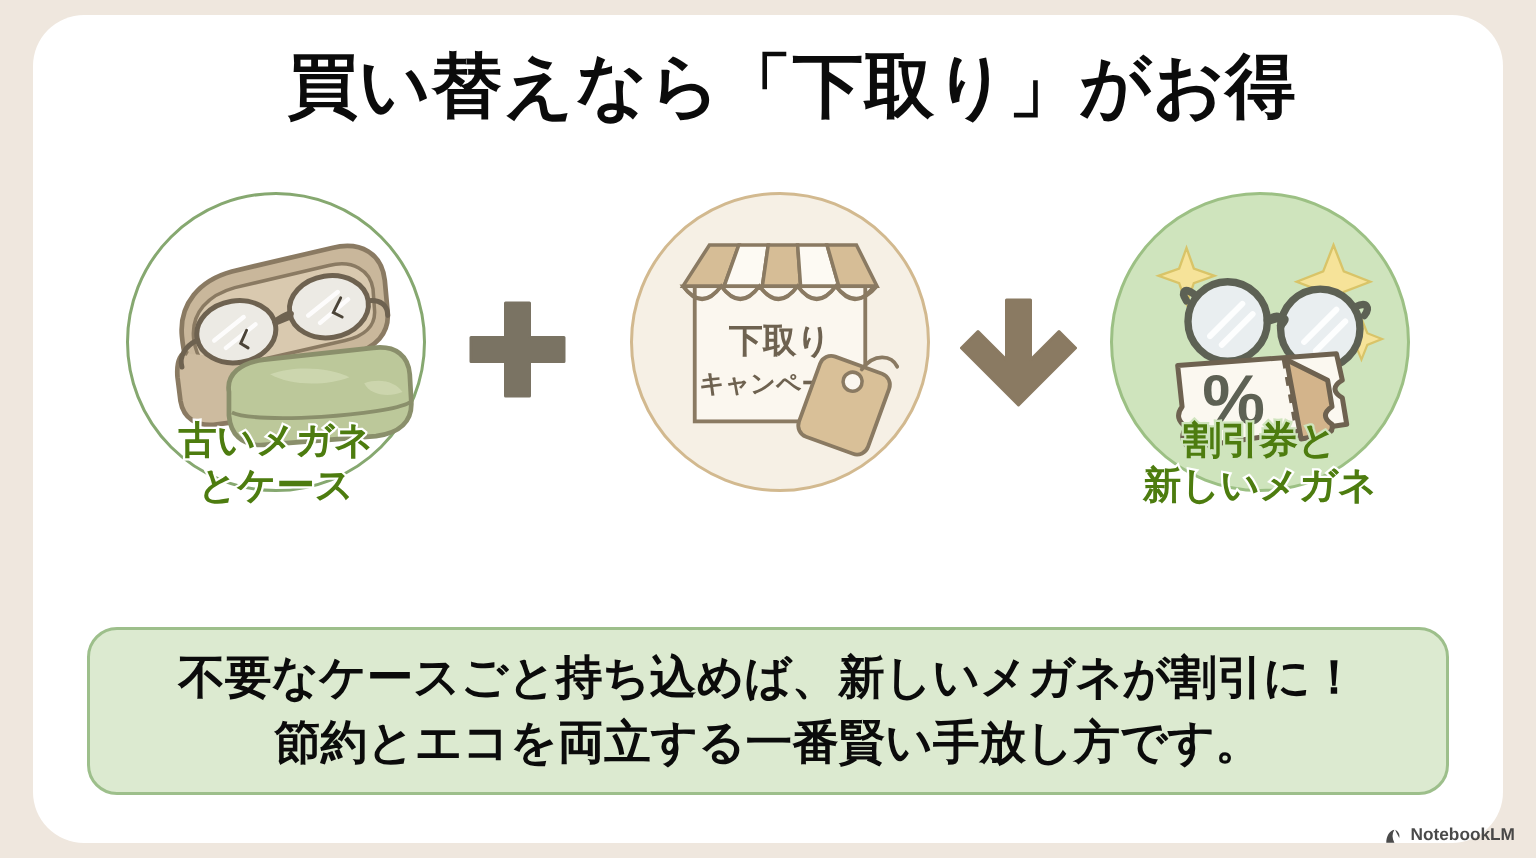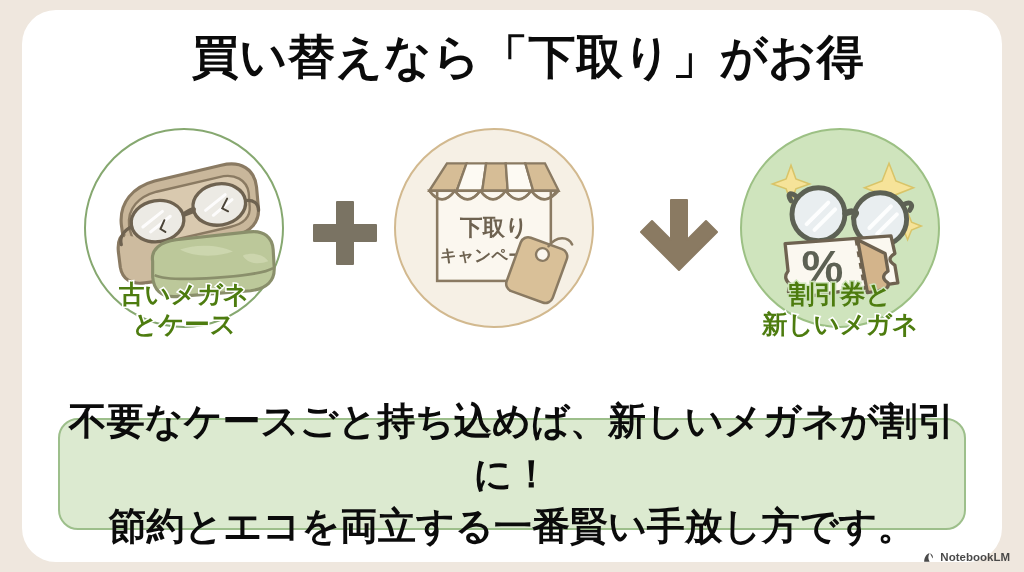--- a/index.html
+++ b/index.html
@@ -43,21 +43,21 @@
     left: 0; top: 128px;
     width: 100%;
     height: 245px;
   }
   .step {
     position: absolute;
     width: 216px;
     height: 245px;
   }
   .step-1 { left: 76px; }
-  .step-2 { left: 386px; }
+  .step-2 { left: 412px; }
   .step-3 { left: 732px; }
 
   .circle {
     position: absolute;
     left: 8px; top: 0;
     width: 200px; height: 200px;
     border-radius: 50%;
     box-sizing: border-box;
   }
   .circle-1 { background: #ffffff; border: 2px solid #86a870; }
@@ -104,21 +104,21 @@
     box-sizing: border-box;
     background: #dcead0;
     border: 2.5px solid #9dbf8b;
     border-radius: 20px;
     display: flex;
     align-items: center;
     justify-content: center;
   }
   .callout-text {
     text-align: center;
-    font-size: 38px;
+    font-size: 31px;
     font-weight: 700;
     line-height: 1.38;
     color: #0b0b0b;
     white-space: pre-line;
   }
 
   
   .watermark {
     position: absolute;
     right: 14px; bottom: 8px;

